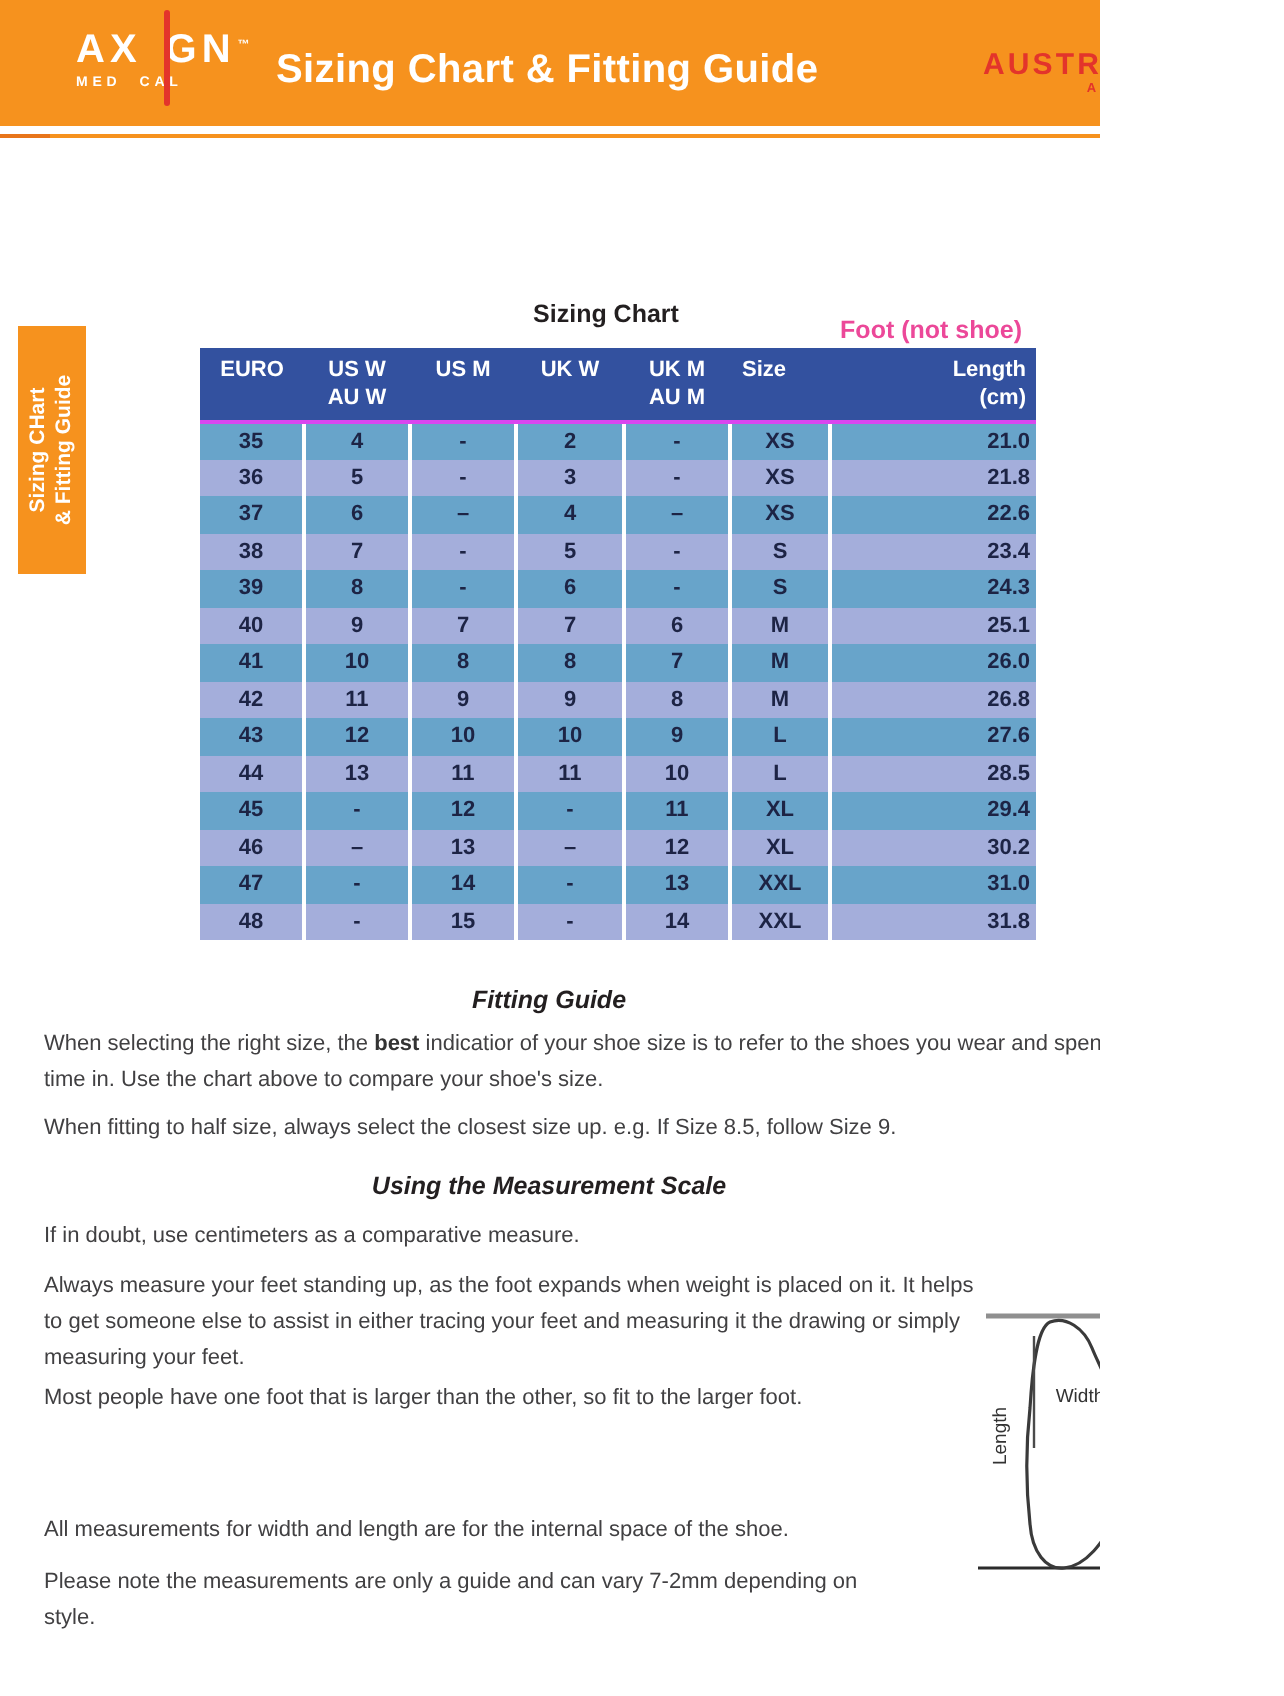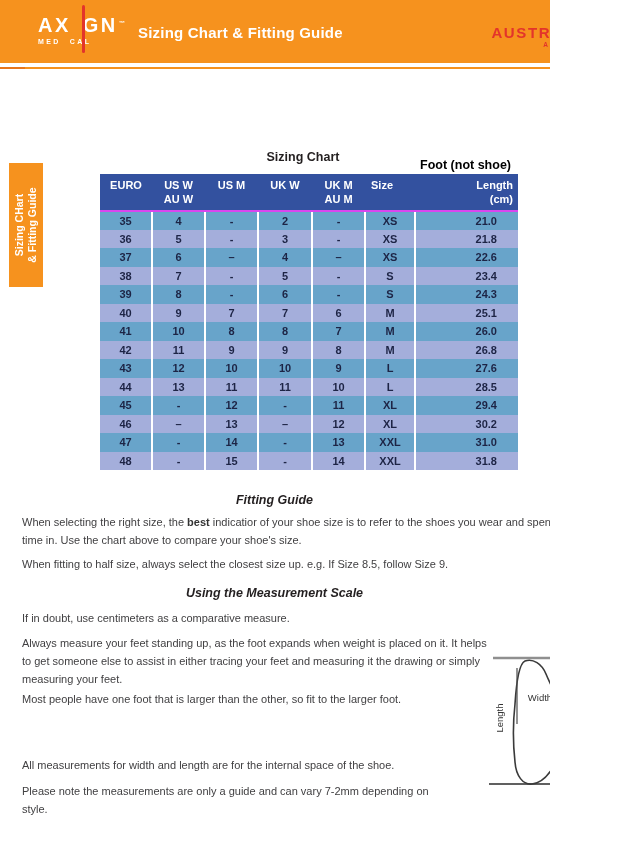--- a/index.html
+++ b/index.html
@@ -11,51 +11,51 @@
 
   
   .header-band { position:absolute; left:0; top:0; width:642px; height:63px; background:#F6921E; }
   .axign { position:absolute; left:38px; top:15px; color:#ffffff; }
   .axign-row1 { display:flex; align-items:flex-start; font-size:20px; font-weight:bold; letter-spacing:2.5px; line-height:20px; }
   .axign-gn { margin-left:12px; }
   .axign-tm { font-size:6px; letter-spacing:0; margin-left:1px; margin-top:-2px; }
   .axign-row2 { display:flex; font-size:7px; font-weight:bold; letter-spacing:2.4px; line-height:8px; margin-top:3px; }
   .axign-cal { margin-left:9px; }
   .axign-bar { position:absolute; left:44px; top:-10px; width:3px; height:48px; background:#E3342B; border-radius:2px; }
-  .doc-title { position:absolute; left:138px; top:24px; font-size:15px; font-weight:bold; color:#ffffff; letter-spacing:0.2px; }
+  .doc-title { position:absolute; left:138px; top:24px; font-size:20px; font-weight:bold; color:#ffffff; letter-spacing:0.2px; }
   .archline { position:absolute; right:44px; top:25px; text-align:right; color:#E3342B; }
   .archline-row { display:flex; align-items:flex-start; justify-content:flex-end; font-size:15px; font-weight:bold; letter-spacing:1.6px; line-height:15px; }
   .archline-tm { font-size:5.5px; letter-spacing:0; margin-top:-1px; }
   .archline-sub { font-size:6.5px; font-weight:bold; letter-spacing:1.9px; margin-top:1px; }
   .header-rule { position:absolute; left:0; top:67px; width:642px; height:2px;
     background:linear-gradient(to right,#E8751A 0,#E8751A 25px,#F6921E 25px); }
 
   
   .side-tab { position:absolute; left:9px; top:163px; width:34px; height:124px; background:#F6921E; }
   .side-tab-text { position:absolute; left:50%; top:50%;
     transform:translate(-50%,-50%) rotate(-90deg);
     white-space:nowrap; text-align:center; color:#ffffff; font-weight:bold;
     font-size:10.5px; line-height:13px; }
 
   
   .sizing-title { position:absolute; left:100px; top:150px; width:406px; text-align:center;
     font-size:12.5px; font-weight:bold; color:#231F20; }
   .foot-note { position:absolute; left:353px; top:158px; width:158px; text-align:right;
-    font-size:12.5px; font-weight:bold; color:#000000; }
+    font-size:12.5px; font-weight:bold; color:#ec4899; }
   table.size-table { position:absolute; left:100px; top:174px; width:418px;
     border-collapse:collapse; table-layout:fixed; }
   .size-table th { background:#33519F; color:#ffffff; font-size:11px; font-weight:bold;
     vertical-align:top; padding-top:4px; height:37px; line-height:14px;
     border-bottom:2px solid #d946ef; text-align:center; }
   .size-table th .hl { display:block; }
   .size-table th.col-size { text-align:left; padding-left:6px; }
   .size-table th.col-length { text-align:right; padding-right:5px; }
   .size-table td { height:18.5px; font-size:11px; font-weight:bold; color:#1D2445;
     text-align:center; border-right:2px solid #ffffff; padding:0; }
-  .size-table td:last-child { border-right:none; text-align:right; padding-right:21px; }
+  .size-table td:last-child { border-right:none; text-align:right; padding-right:3px; }
   .size-table tbody tr:nth-child(odd)  { background:#68A4CA; }
   .size-table tbody tr:nth-child(even) { background:#A4AEDB; }
 
   
   .sec-heading { position:absolute; left:22px; width:505px; text-align:center;
     font-size:12.5px; font-weight:bold; color:#231F20;font-style:italic; }
   .para { position:absolute; font-size:11px; line-height:18px; color:#414042; }
   #fg-heading { top:493px; }
   #p1 { left:22px; top:513px; width:601px; }
   #p2 { left:22px; top:555px; width:601px; }

